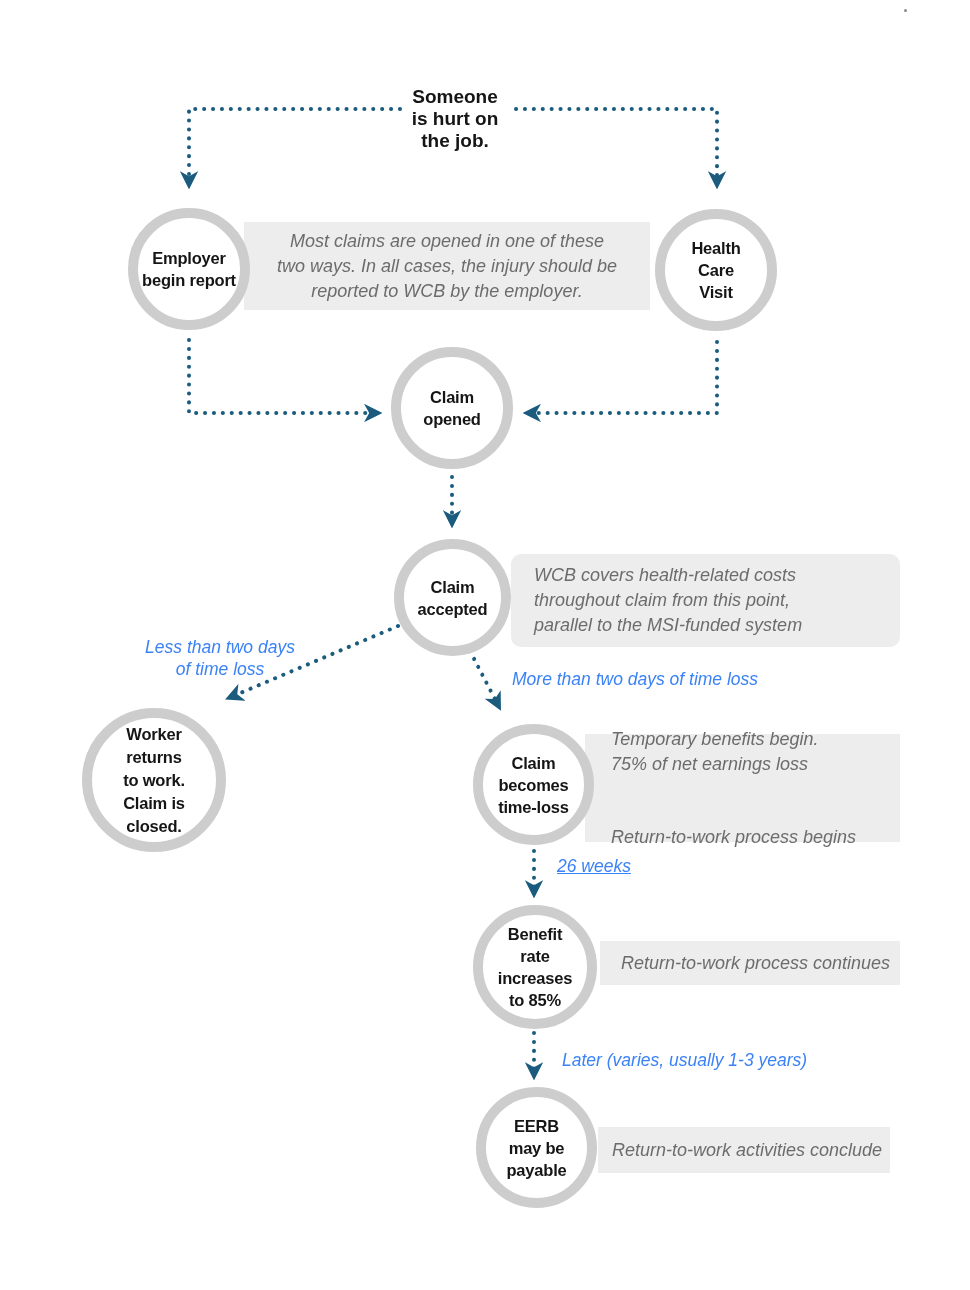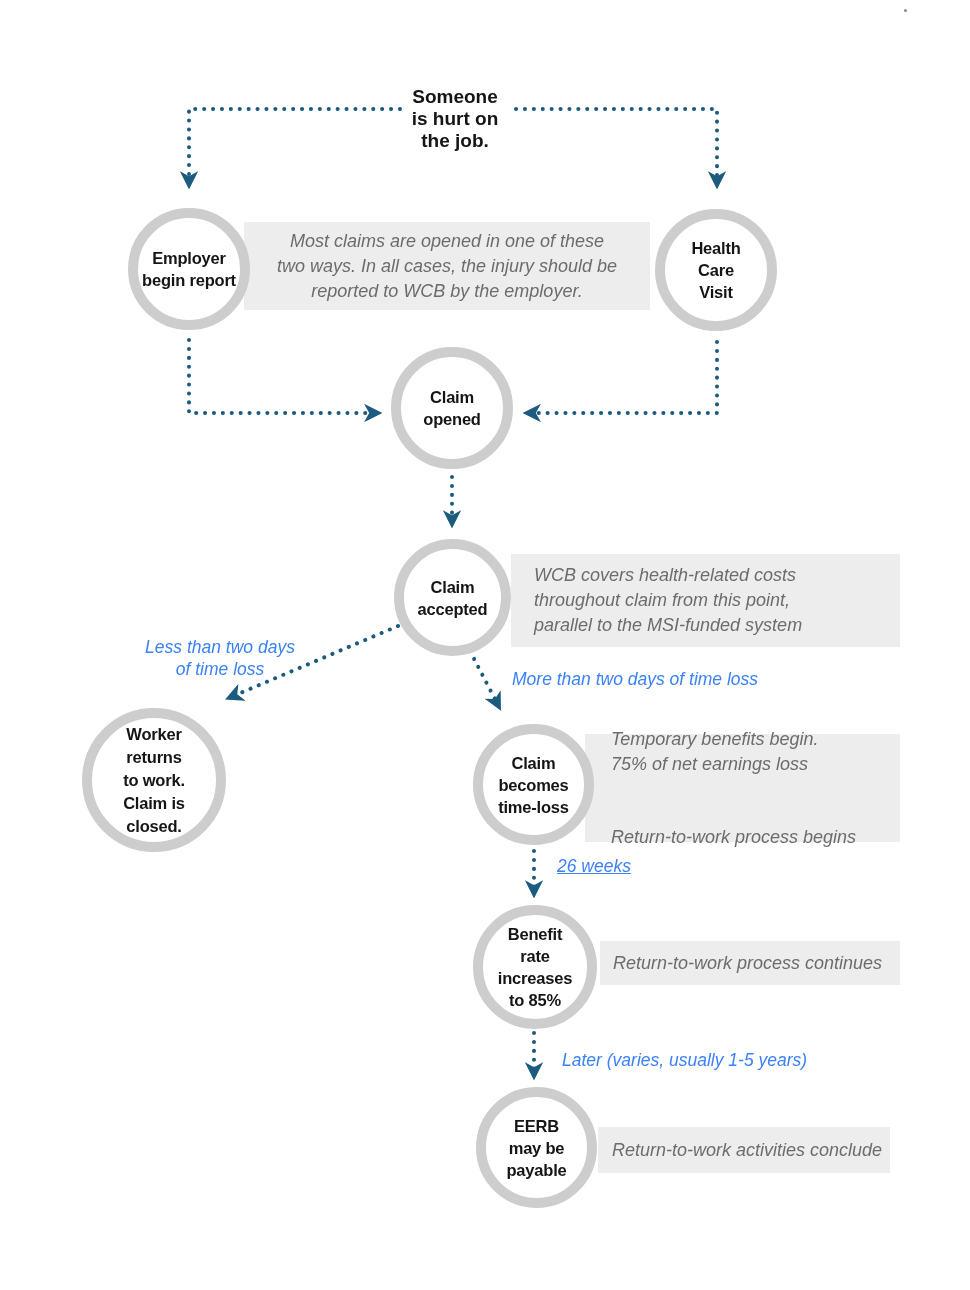--- a/index.html
+++ b/index.html
@@ -73,45 +73,45 @@
   <div id="start-text" class="abs" style="left:355px;top:86px;width:200px;">Someone
 is hurt on
 the job.</div>
 
   <div class="note center" style="left:244px;top:222px;width:406px;height:88px;">
     <div class="txt">Most claims are opened in one of these
 two ways. In all cases, the injury should be
 reported to WCB by the employer.</div>
   </div>
 
-  <div class="note left" style="left:511px;top:554px;width:389px;height:93px;padding-left:23px;">
+  <div class="note left" style="left:511px;top:554px;width:389px;height:93px;padding-left:23px;border-radius:10px;">
     <div class="txt">WCB covers health-related costs
 throughout claim from this point,
 parallel to the MSI-funded system</div>
   </div>
 
   <div class="note left" style="left:585px;top:734px;width:315px;height:108px;padding-left:26px;gap:40px;">
     <div class="txt">Temporary benefits begin.
 75% of net earnings loss</div>
     <div class="txt" style="margin-top:8px;">Return-to-work process begins</div>
   </div>
 
-  <div class="note left" style="left:600px;top:941px;width:300px;height:44px;padding-left:13px;">
+  <div class="note left" style="left:600px;top:941px;width:300px;height:44px;padding-left:21px;">
     <div class="txt">Return-to-work process continues</div>
   </div>
 
   <div class="note left" style="left:598px;top:1127px;width:292px;height:46px;padding-left:14px;">
     <div class="txt">Return-to-work activities conclude</div>
   </div>
 
   <div class="edge-label center" style="left:120px;top:636px;width:200px;">Less than two days
 of time loss</div>
   <div class="edge-label" style="left:512px;top:668px;">More than two days of time loss</div>
   <div class="edge-label" style="left:557px;top:855px;text-decoration:underline;">26 weeks</div>
-  <div class="edge-label" style="left:562px;top:1049px;">Later (varies, usually 1-5 years)</div>
+  <div class="edge-label" style="left:562px;top:1049px;">Later (varies, usually 1-3 years)</div>
 
   <div class="node" style="left:128px;top:208px;width:122px;height:122px;">
     <div class="lbl">Employer
 begin report</div>
   </div>
 
   <div class="node" style="left:655px;top:209px;width:122px;height:122px;">
     <div class="lbl">Health
 Care
 Visit</div>

